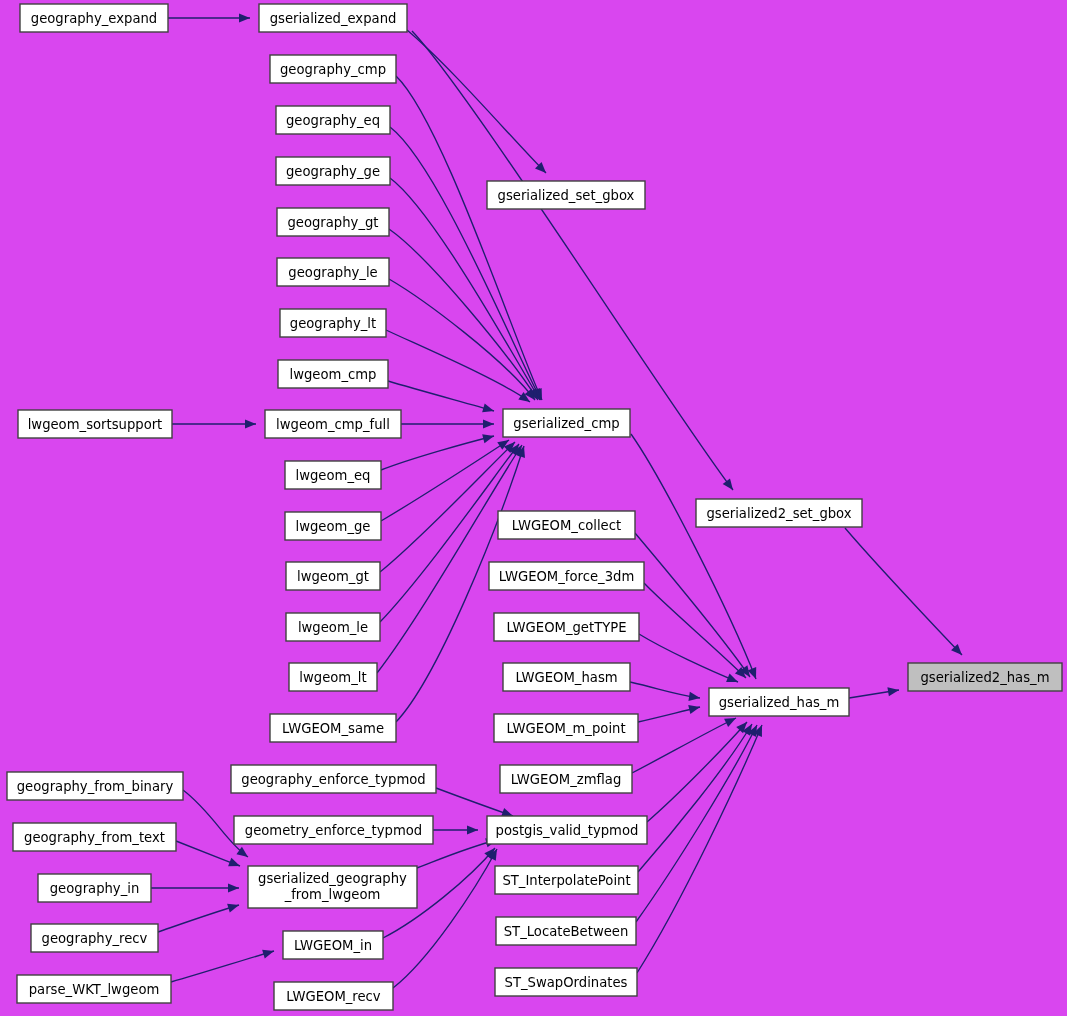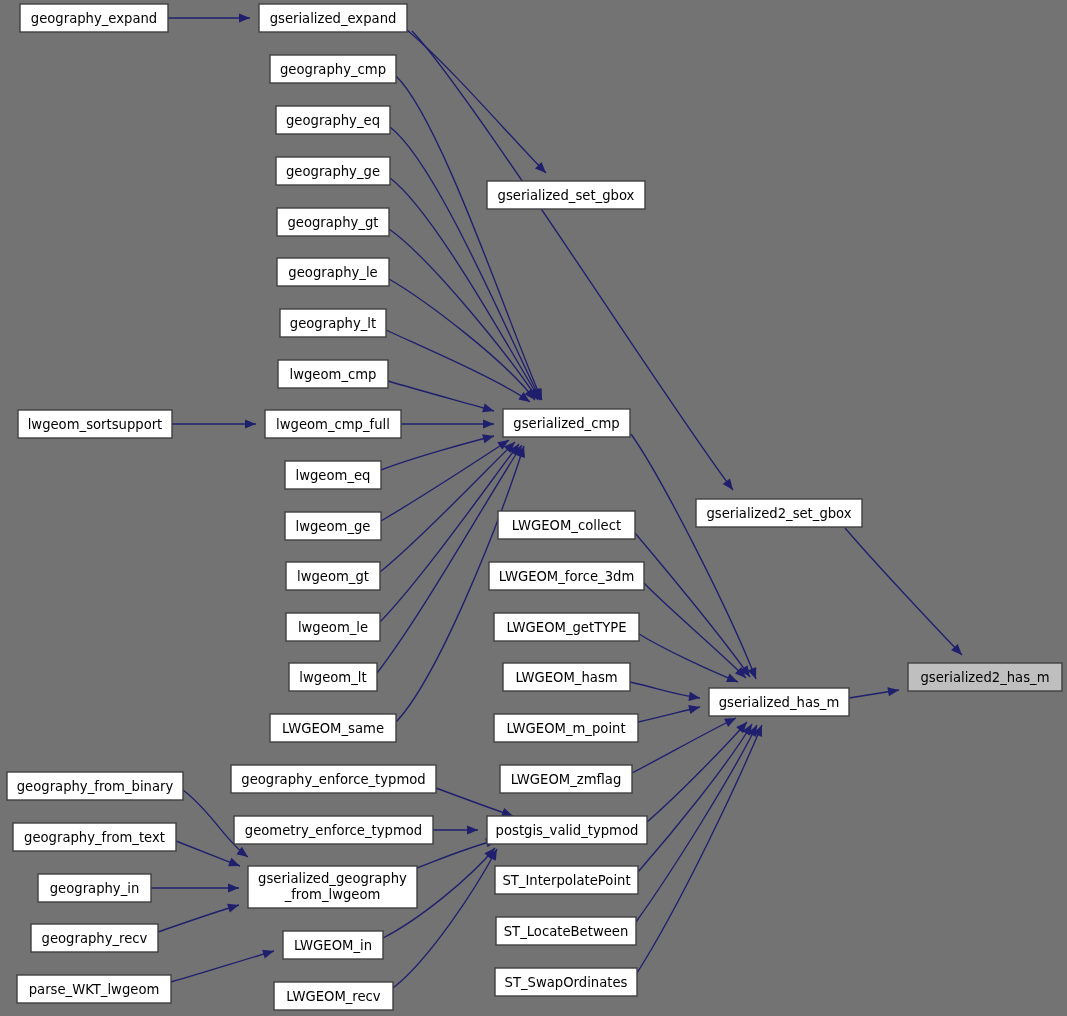--- a/index.html
+++ b/index.html
@@ -10,21 +10,21 @@
   body {
     width: 1067px;
     height: 1016px;
     font-family: "DejaVu Sans", sans-serif;
     overflow: hidden;
   }
   #graph-root {
     position: relative;
     width: 1067px;
     height: 1016px;
-    background: #737373;
+    background: #d946ef;
   }
   svg.callgraph {
     display: block;
     width: 1067px;
     height: 1016px;
   }
   .node-box {
     fill: #ffffff;
     stroke: #404040;
     stroke-width: 1.4;

